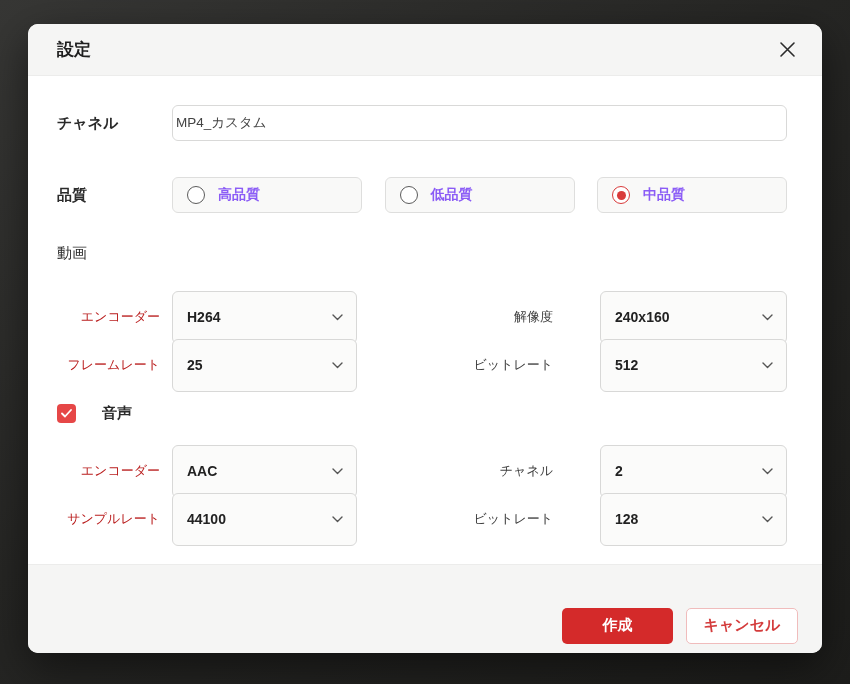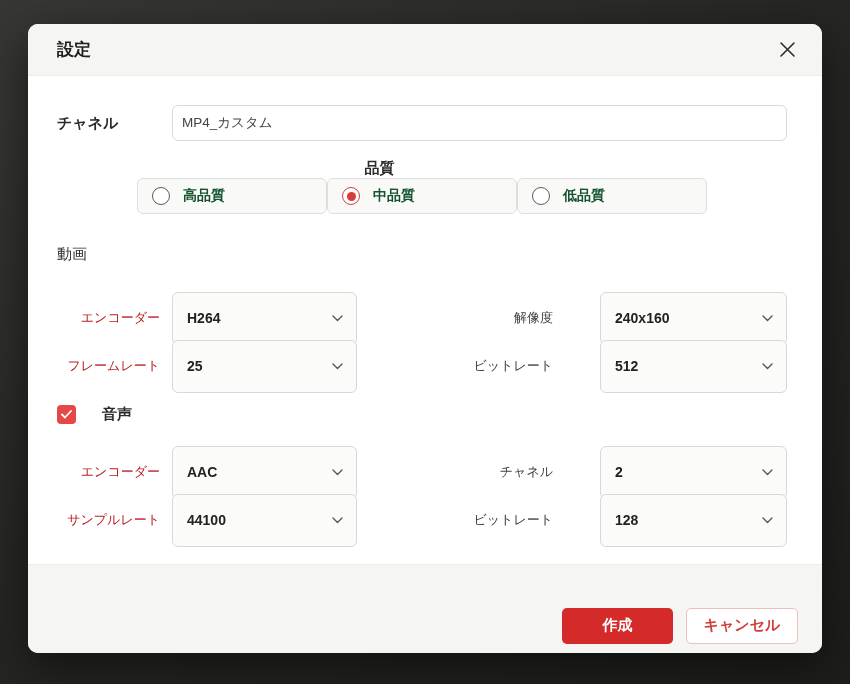--- a/index.html
+++ b/index.html
@@ -28,39 +28,39 @@
   .dialog-title { font-size: 17px; font-weight: 700; color: #1f1f1f; }
   .close-btn { background: none; border: none; cursor: pointer; padding: 4px; line-height: 0; }
 
   .dialog-body { flex: 1; padding: 29px 35px 0 29px; }
 
   .row { display: flex; align-items: center; }
   .label-main { width: 115px; flex: none; font-size: 15px; font-weight: 700; color: #2b2b2b; }
 
   .title-input {
     flex: 1; height: 36px; border: 1px solid #d9d9d8; border-radius: 6px;
-    background: #fff; padding: 0 9px; font-size: 13.5px; color: #444;
+    background: #fff; padding: 0 3px; font-size: 13.5px; color: #444;
     font-family: "Liberation Sans", "DejaVu Sans", sans-serif; outline: none;
   }
 
-  .quality-row { margin-top: 18px; flex-direction: column; }
+  .quality-row { margin-top: 36px; }
   .radio-group { flex: 1; display: flex; justify-content: space-between; }
   .radio-box {
     width: 190px; height: 36px; display: flex; align-items: center; gap: 13px;
     padding: 0 14px; background: #f9f9f8; border: 1px solid #dededd;
     border-radius: 6px; cursor: pointer;
   }
   .radio {
     width: 18px; height: 18px; border-radius: 50%; flex: none;
     border: 1.5px solid #5b5b5b; background: #fff;
     display: flex; align-items: center; justify-content: center;
   }
   .radio.selected { border-color: #d93b3b; }
   .radio.selected::after { content: ""; width: 9px; height: 9px; border-radius: 50%; background: #d93b3b; }
-  .radio-label { font-size: 14px; font-weight: 600; color: #14532d; }
+  .radio-label { font-size: 14px; font-weight: 600; color: #8b5cf6; }
 
   .section-label { margin-top: 30px; font-size: 15px; font-weight: 400; color: #2b2b2b; line-height: 20px; }
 
   .form-row { display: flex; align-items: center; height: 36px; margin-top: 12px; }
   .form-row.first { margin-top: 36px; }
   .flabel1 { width: 103px; flex: none; text-align: right; margin-right: 12px; font-size: 13px; color: #b91c1c; }
   .flabel2 { flex: 1; text-align: right; margin-right: 47px; font-size: 13px; color: #3e3e3e; }
   .fctrl1 { width: 185px; flex: none; }
   .fctrl2 { width: 187px; flex: none; }
   .select {
@@ -111,26 +111,26 @@
     </div>
 
     <div class="row quality-row">
       <span class="label-main">品質</span>
       <div class="radio-group">
         <div class="radio-box">
           <span class="radio"></span>
           <span class="radio-label">高品質</span>
         </div>
         <div class="radio-box">
+          <span class="radio"></span>
+          <span class="radio-label">低品質</span>
+        </div>
+        <div class="radio-box">
           <span class="radio selected"></span>
           <span class="radio-label">中品質</span>
-        </div>
-        <div class="radio-box">
-          <span class="radio"></span>
-          <span class="radio-label">低品質</span>
         </div>
       </div>
     </div>
 
     <div class="section-label">動画</div>
 
     <div class="form-row first">
       <span class="flabel1">エンコーダー</span>
       <div class="fctrl1">
         <div class="select">

